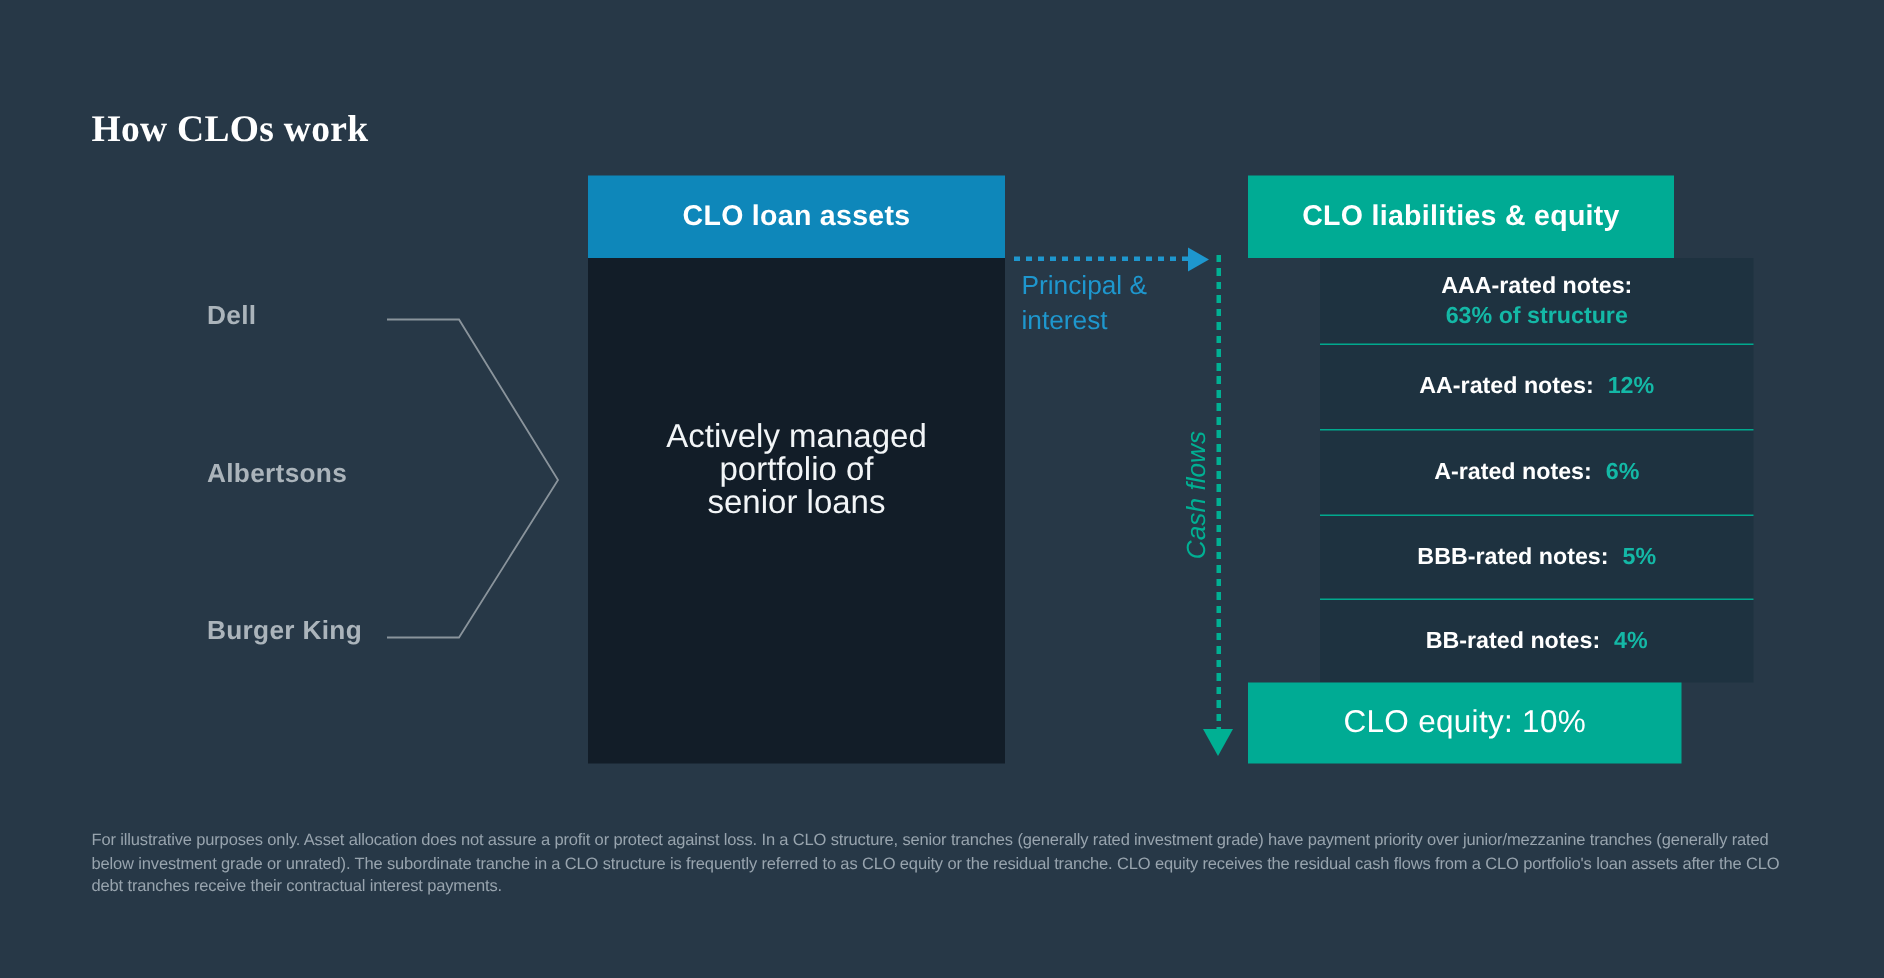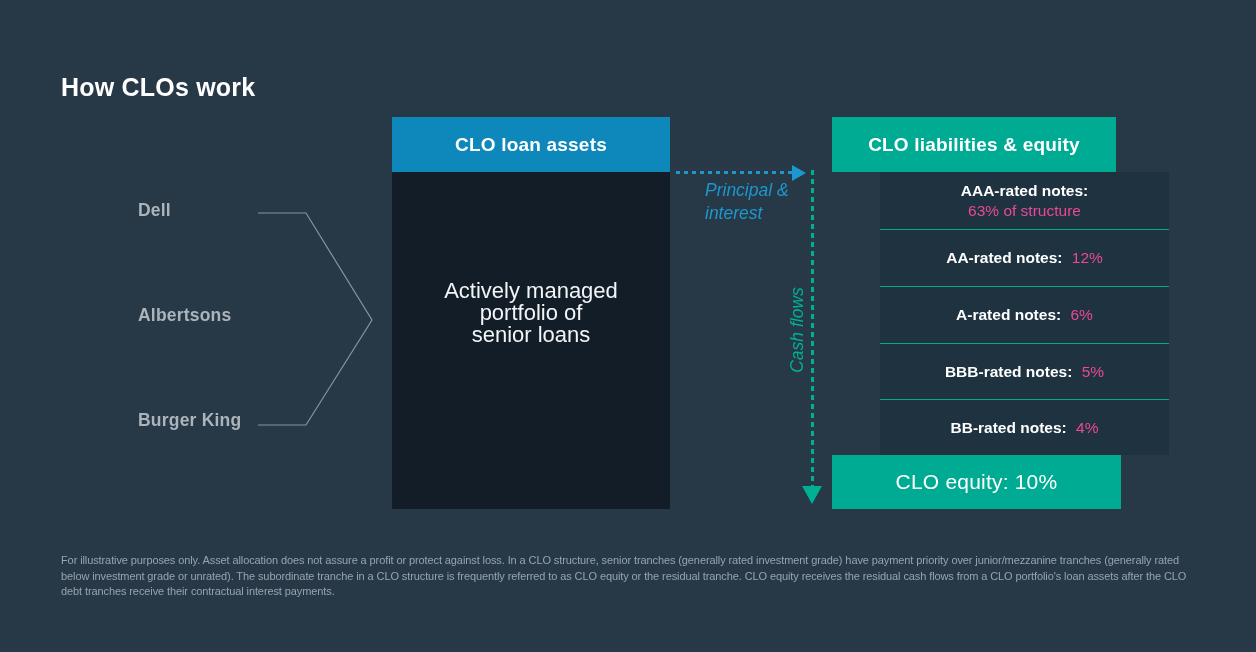--- a/index.html
+++ b/index.html
@@ -10,21 +10,21 @@
     width: 1256px;
     height: 652px;
     background: var(--page_bg, #273847);
     font-family: "Liberation Sans", sans-serif;
     overflow: hidden;
   }
 
   .title {
     position: absolute;
     left: 61px; top: 56px;
-    font-family: Liberation Sans, sans-serif;
+    font-family: Liberation Serif, serif;
     font-weight: bold;
     font-size: 25px;
     color: var(--title_white, #ffffff);
     letter-spacing: 0.2px;
   }
 
   .eyebrow {
     position: absolute;
     left: 138px; top: 138px;
     font-size: 14.5px;
@@ -91,23 +91,22 @@
   .h-arrow-head {
     position: absolute;
     left: 792px; top: 165px;
     width: 0; height: 0;
     border-left: 14px solid var(--principal_blue, #1e97ce);
     border-top: 8px solid transparent;
     border-bottom: 8px solid transparent;
   }
   .principal-label {
     position: absolute;
-    left: 705px; top: 179px;
+    left: 681px; top: 179px;
     font-size: 17.5px;
-    font-style: italic;
     line-height: 23px;
     color: var(--principal_blue, #1e97ce);
     white-space: pre-line;
   }
 
   
   .v-arrow-line {
     position: absolute;
     left: 811px; top: 170px;
     width: 3px; height: 318px;
@@ -148,21 +147,21 @@
     font-size: 15.5px;
     line-height: 20px;
   }
   .tranche + .tranche { border-top: 1px solid var(--separator_teal, #00a98e); }
   #tranche-0 { height: 57px; }
   #tranche-1 { height: 57px; }
   #tranche-2 { height: 57px; }
   #tranche-3 { height: 56px; }
   #tranche-4 { height: 56px; }
   .t-label { font-weight: bold; }
-  .t-value { font-weight: normal; color: #ec4899; margin-left: 5px; }
+  .t-value { font-weight: bold; color: #14b8a6; margin-left: 5px; }
   .two-line .t-value { display: block; margin-left: 0; }
 
   .equity-row {
     position: absolute;
     left: 832px; top: 455px;
     width: 289px; height: 54px;
     background: var(--liability_teal, #00ab94);
     display: flex;
     align-items: center;
     justify-content: center;

